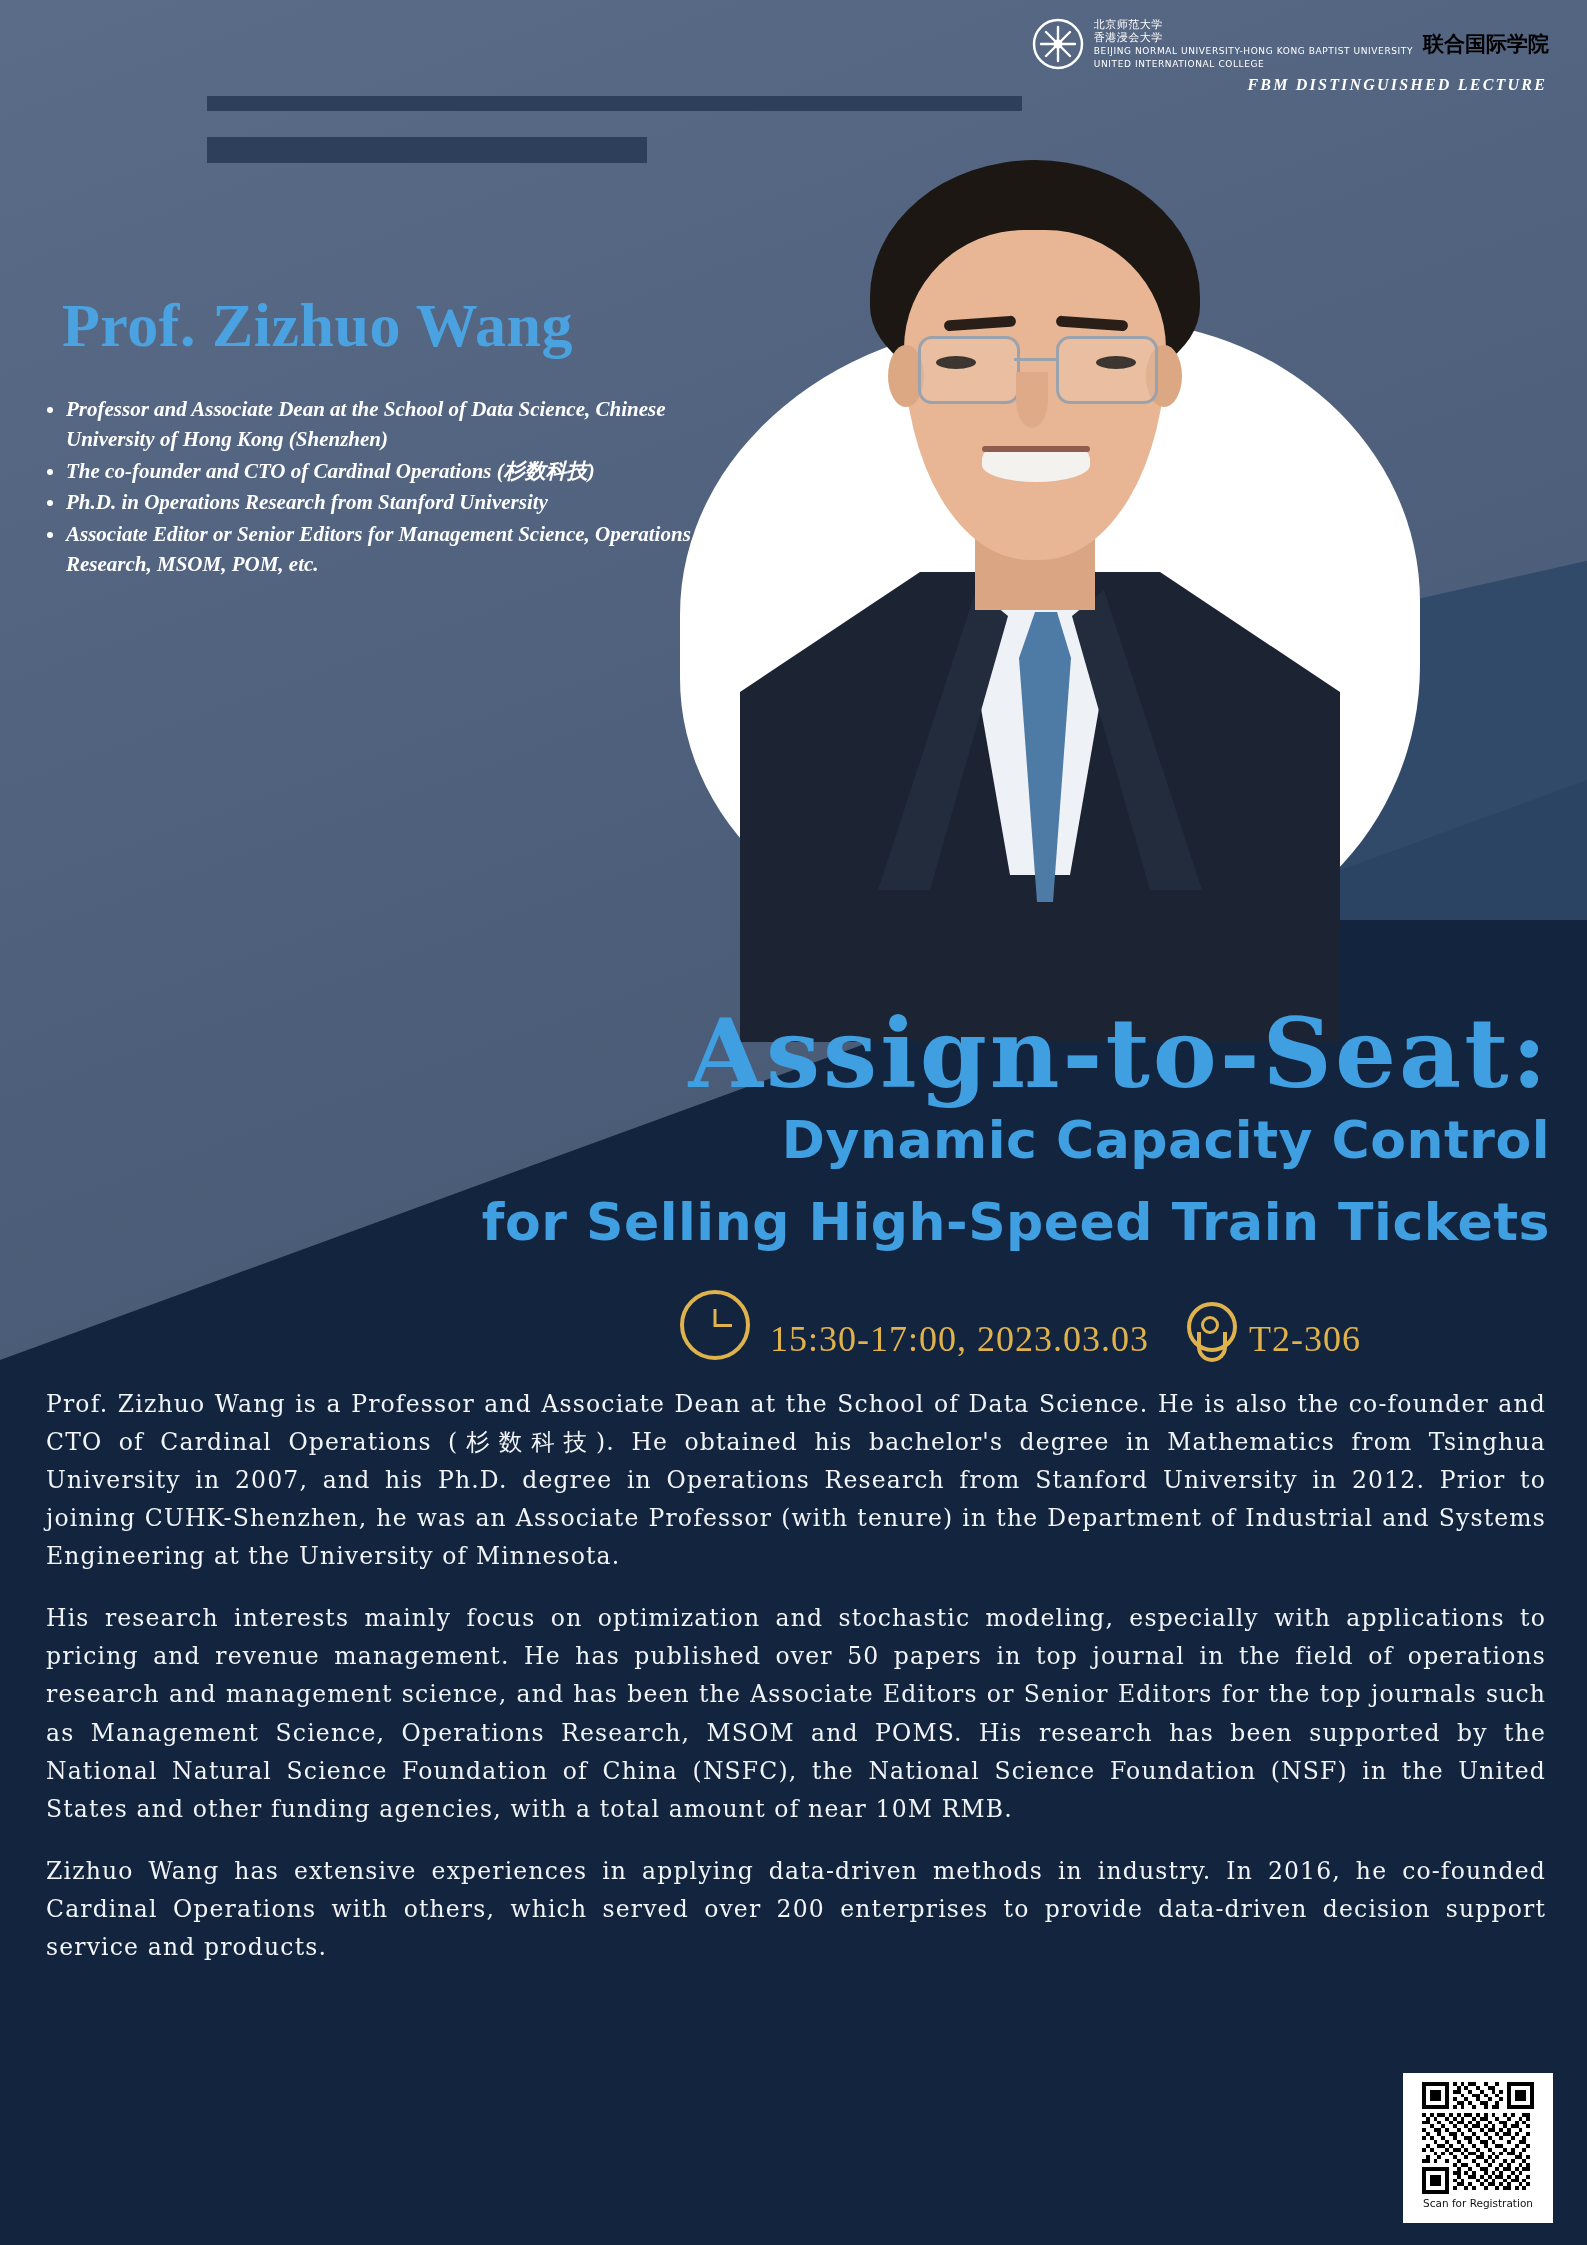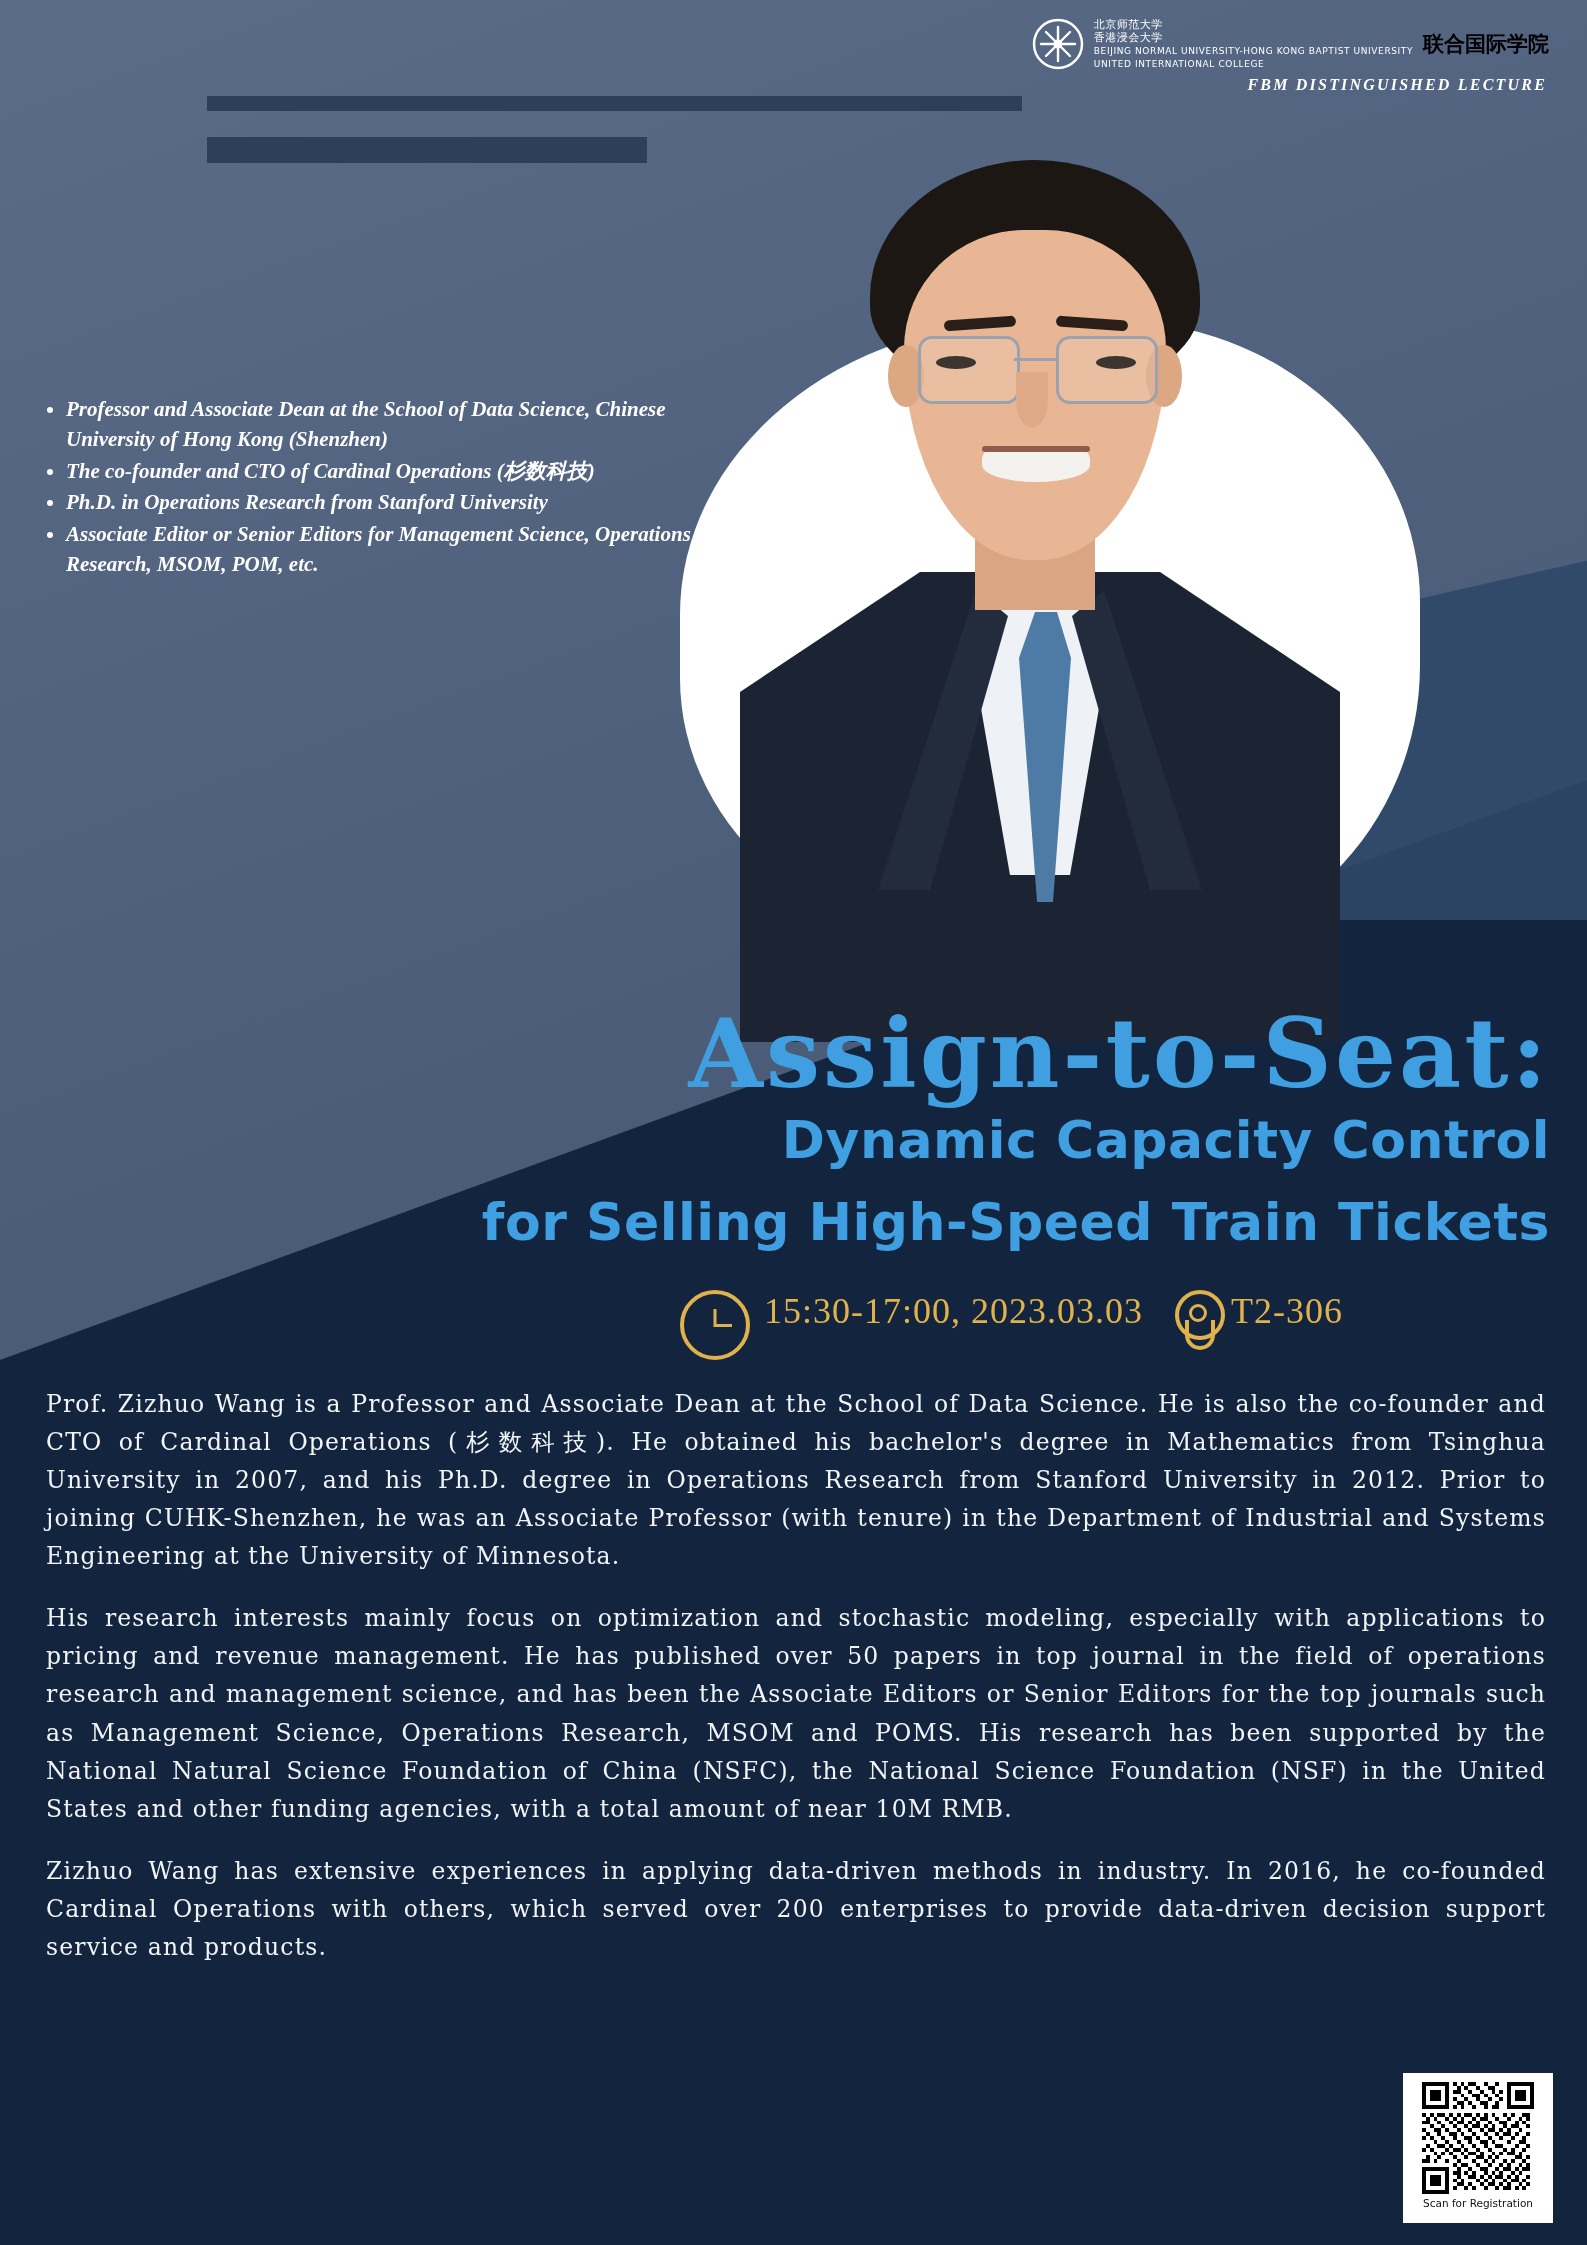--- a/index.html
+++ b/index.html
@@ -147,21 +147,21 @@
   .title-sub2{
     position:absolute;left:250px;top:1192px;width:1300px;
     color:#3f9fe0;font-size:52px;font-weight:bold;
     font-family:"DejaVu Sans", sans-serif;
     text-align:right;letter-spacing:.5px;
   }
 
   
   .meta{
     position:absolute;left:680px;top:1290px;width:880px;height:70px;
-    display:flex;align-items:flex-start;gap:14px;
+    display:flex;align-items:flex-end;gap:20px;
   }
   .clock{width:62px;height:62px;border:4px solid #e0b24c;border-radius:50%;position:relative;flex:0 0 auto;}
   .clock:before{content:"";position:absolute;left:50%;top:15px;width:3px;height:18px;background:#e0b24c;transform:translateX(-50%);}
   .clock:after{content:"";position:absolute;left:50%;top:30px;width:17px;height:3px;background:#e0b24c;}
   .meta-time{color:#e0b24c;font-size:36px;letter-spacing:1px;}
   .pin{width:42px;height:58px;flex:0 0 auto;position:relative;margin-left:18px;}
   .pin-body{position:absolute;left:0;top:0;width:42px;height:42px;border:4px solid #e0b24c;border-radius:50% 50% 50% 50%;}
   .pin-tail{position:absolute;left:10px;top:30px;width:22px;height:26px;border-left:4px solid #e0b24c;border-right:4px solid #e0b24c;
     border-bottom:4px solid #e0b24c;border-radius:0 0 60% 60%;transform:skewX(0deg);}
   .pin-dot{position:absolute;left:14px;top:14px;width:12px;height:12px;border:3px solid #e0b24c;border-radius:50%;}
@@ -242,20 +242,21 @@
         <div class="p-lens l"></div>
         <div class="p-lens r"></div>
         <div class="p-bridge"></div>
       </div>
       <div class="p-nose"></div>
       <div class="p-mouth"></div>
       <div class="p-mouth-line"></div>
     </div>
   </div>
 
+  <div class="speaker-name">Prof. Zizhuo Wang</div>
   <div class="bullets">
     <ul>
       <li>Professor and Associate Dean at the School of Data Science, Chinese University of Hong Kong (Shenzhen)</li>
       <li>The co-founder and CTO of Cardinal Operations (杉数科技)</li>
       <li>Ph.D. in Operations Research from Stanford University</li>
       <li>Associate Editor or Senior Editors for Management Science, Operations Research, MSOM, POM, etc.</li>
     </ul>
   </div>
 
   <div class="title-main">Assign-to-Seat:</div>

